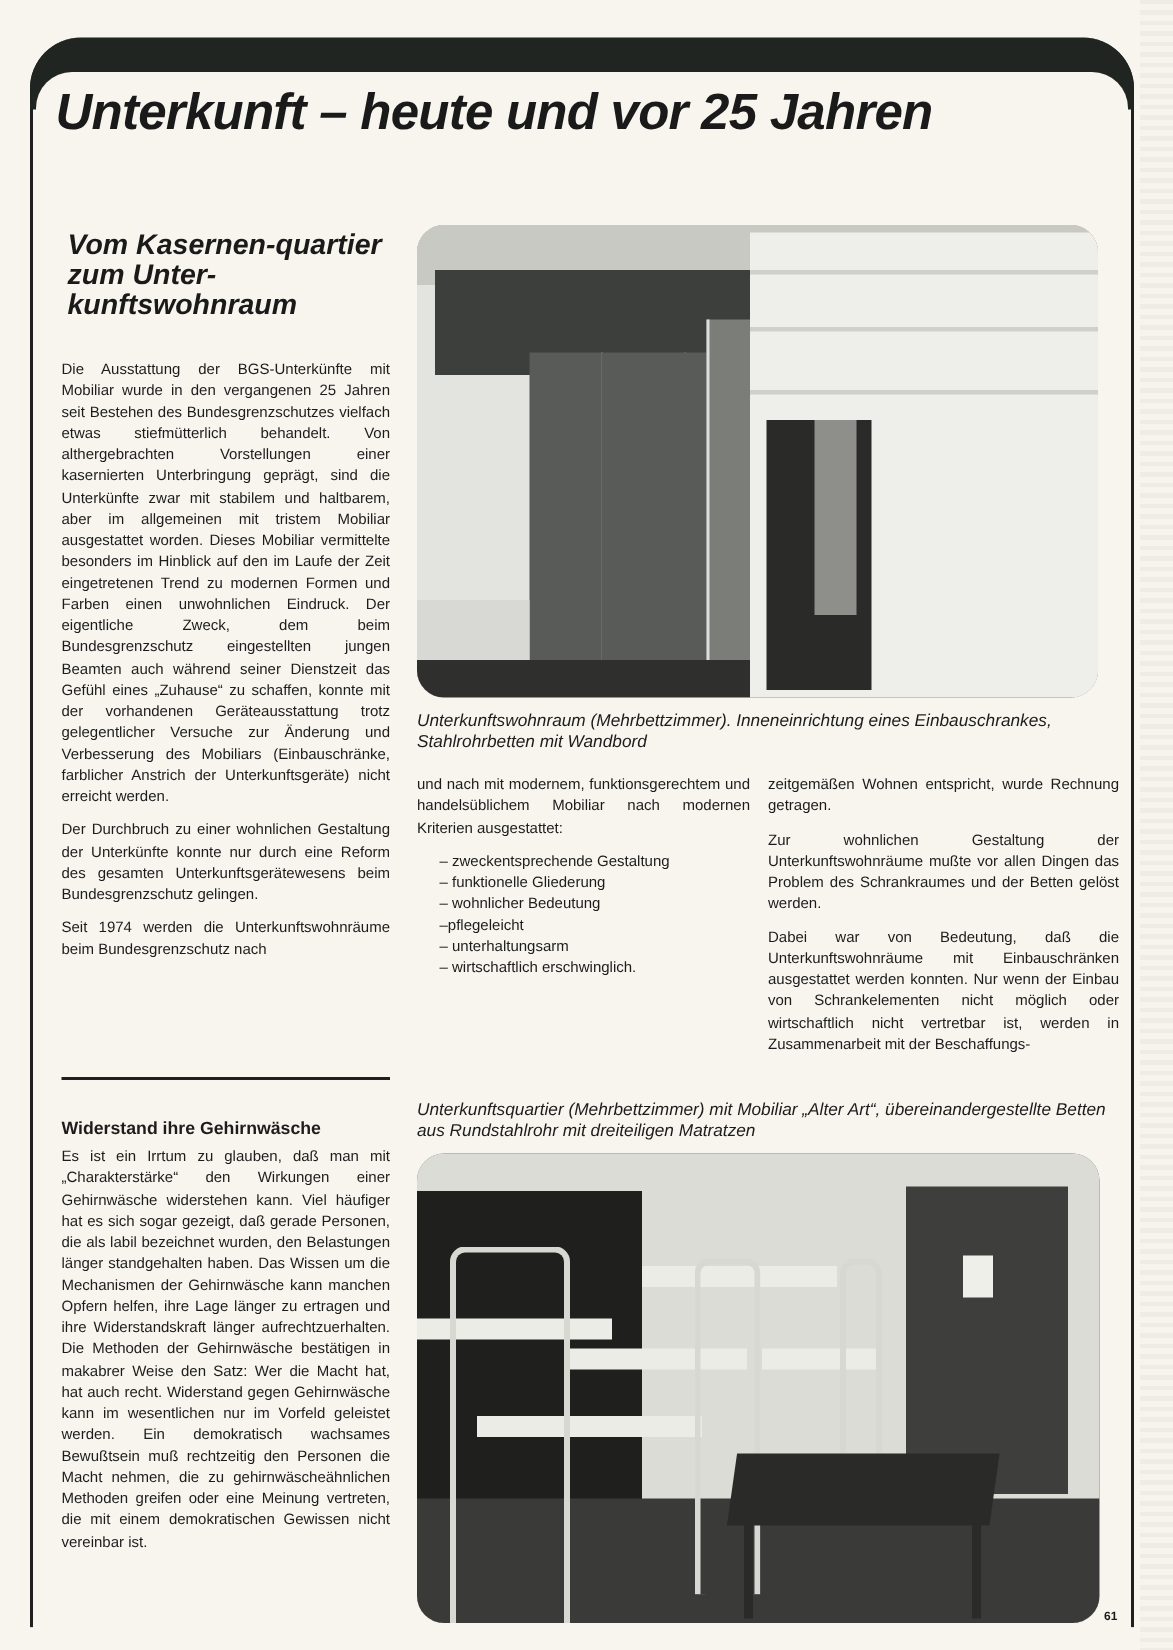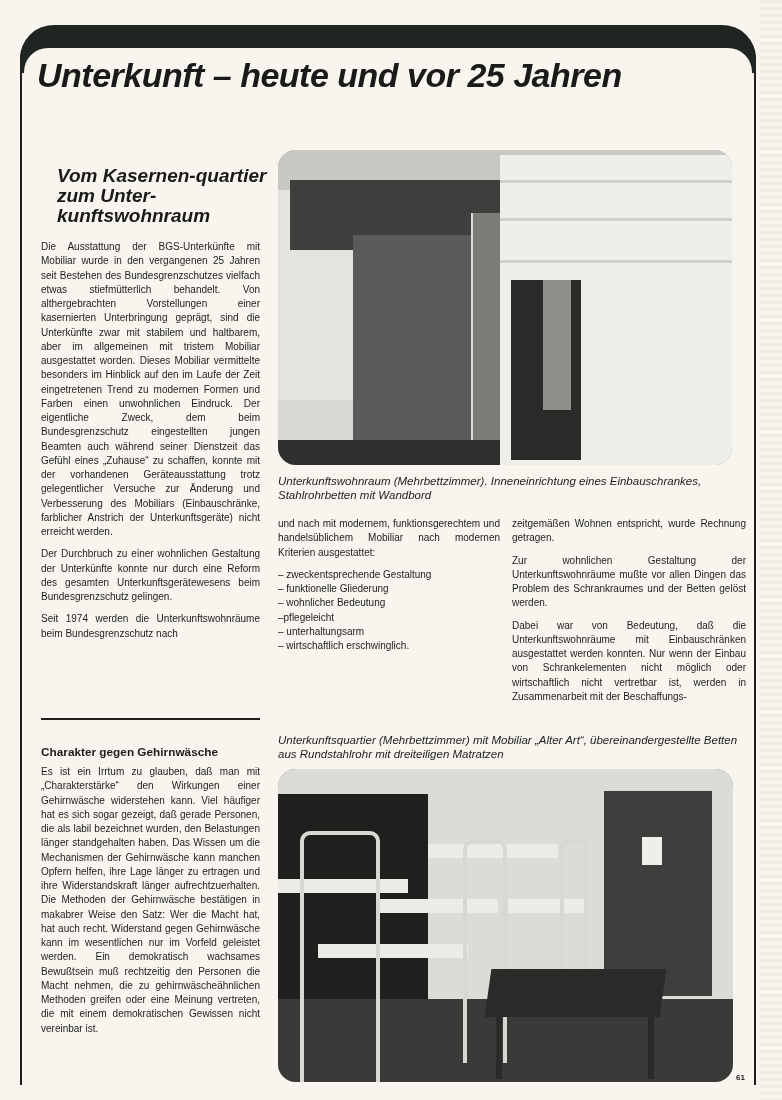--- a/index.html
+++ b/index.html
@@ -29,21 +29,21 @@
     position:absolute; left:24px; top:48px; width:728px; height:40px;
     background:#f7f5ee;
     border-radius:24px 24px 0 0;
   }
   .title {
     position:absolute; left:37px; top:56px; margin:0;
     font-size:34px; font-weight:bold; font-style:italic;
     letter-spacing:-0.5px; color:#1a1a1a;
   }
   .subtitle {
-    position:absolute; left:41px; top:150px; width:220px; margin:16px;
+    position:absolute; left:41px; top:150px; width:220px; margin:4px;
     font-size:19px; line-height:20px; font-weight:bold; font-style:italic; color:#1a1a1a;
   }
   .col {
     position:absolute; font-size:10px; line-height:14.25px; text-align:justify;
   }
   .col p { margin:0 0 8px 0; }
   .col-left { left:41px; top:240px; width:219px; }
   .sep {
     position:absolute; left:41px; top:718px; width:219px; height:2px; background:#1f1f1f;
   }
@@ -57,21 +57,21 @@
   }
   .photo1 { left:278px; top:150px; width:454px; height:315px; background:#5b5e5a; }
   .photo2 { left:278px; top:769px; width:455px; height:313px; background:#6a6c68; }
   .caption {
     position:absolute; font-size:11.5px; line-height:14px; font-style:italic; margin:0;
   }
   .cap1 { left:278px; top:474px; width:470px; }
   .cap2 { left:278px; top:733px; width:470px; }
   .col-mid { left:278px; top:517px; width:222px; }
   .col-right { left:512px; top:517px; width:234px; }
-  .col ul { list-style:none; margin:0 0 8px 0; padding:0; text-align:left; }
+  .col ul { list-style:none; margin:0 0 8px 15px; padding:0; text-align:left; }
   .col ul li { margin:0; }
   .page-num {
     position:absolute; left:736px; top:1073px; font-size:8px; font-weight:bold;
   }
   
   .p1-wall { position:absolute; left:0; top:0; width:454px; height:315px; background:#e3e3df; }
   .p1-top { position:absolute; left:0; top:0; width:454px; height:40px; background:#c9c9c4; }
   .p1-upper { position:absolute; left:12px; top:30px; width:215px; height:70px; background:#3d3f3c; }
   .p1-door { position:absolute; top:85px; height:220px; background:#595b58; border-right:1px solid #9a9b97; }
   .p1-opendoor { position:absolute; left:193px; top:63px; width:28px; height:246px; background:#7b7d79; border-left:2px solid #ddd; }
@@ -106,21 +106,21 @@
 <h2 class="subtitle">Vom Kasernen-quartier zum Unter-kunftswohnraum</h2>
 
 <div class="col col-left">
   <p>Die Ausstattung der BGS-Unterkünfte mit Mobiliar wurde in den vergangenen 25 Jahren seit Bestehen des Bundesgrenzschutzes vielfach etwas stiefmütterlich behandelt. Von althergebrachten Vorstellungen einer kasernierten Unterbringung geprägt, sind die Unterkünfte zwar mit stabilem und haltbarem, aber im allgemeinen mit tristem Mobiliar ausgestattet worden. Dieses Mobiliar vermittelte besonders im Hinblick auf den im Laufe der Zeit eingetretenen Trend zu modernen Formen und Farben einen unwohnlichen Eindruck. Der eigentliche Zweck, dem beim Bundesgrenzschutz eingestellten jungen Beamten auch während seiner Dienstzeit das Gefühl eines „Zuhause“ zu schaffen, konnte mit der vorhandenen Geräteausstattung trotz gelegentlicher Versuche zur Änderung und Verbesserung des Mobiliars (Einbauschränke, farblicher Anstrich der Unterkunftsgeräte) nicht erreicht werden.</p>
   <p>Der Durchbruch zu einer wohnlichen Gestaltung der Unterkünfte konnte nur durch eine Reform des gesamten Unterkunftsgerätewesens beim Bundesgrenzschutz gelingen.</p>
   <p>Seit 1974 werden die Unterkunftswohnräume beim Bundesgrenzschutz nach</p>
 </div>
 
 <div class="sep"></div>
 
-<h3 class="sec2-head">Charakter gegen Gehirnwäsche</h3>
+<h3 class="sec2-head">Widerstand ihre Gehirnwäsche</h3>
 <div class="col col-left2">
   <p>Es ist ein Irrtum zu glauben, daß man mit „Charakterstärke“ den Wirkungen einer Gehirnwäsche widerstehen kann. Viel häufiger hat es sich sogar gezeigt, daß gerade Personen, die als labil bezeichnet wurden, den Belastungen länger standgehalten haben. Das Wissen um die Mechanismen der Gehirnwäsche kann manchen Opfern helfen, ihre Lage länger zu ertragen und ihre Widerstandskraft länger aufrechtzuerhalten. Die Methoden der Gehirnwäsche bestätigen in makabrer Weise den Satz: Wer die Macht hat, hat auch recht. Widerstand gegen Gehirnwäsche kann im wesentlichen nur im Vorfeld geleistet werden. Ein demokratisch wachsames Bewußtsein muß rechtzeitig den Personen die Macht nehmen, die zu gehirnwäscheähnlichen Methoden greifen oder eine Meinung vertreten, die mit einem demokratischen Gewissen nicht vereinbar ist.</p>
 </div>
 
 <div class="photo photo1">
   <div class="p1-wall"></div>
   <div class="p1-top"></div>
   <div class="p1-upper"></div>
   <div class="p1-door" style="left:75px;width:48px;"></div>
   <div class="p1-door" style="left:123px;width:55px;"></div>

